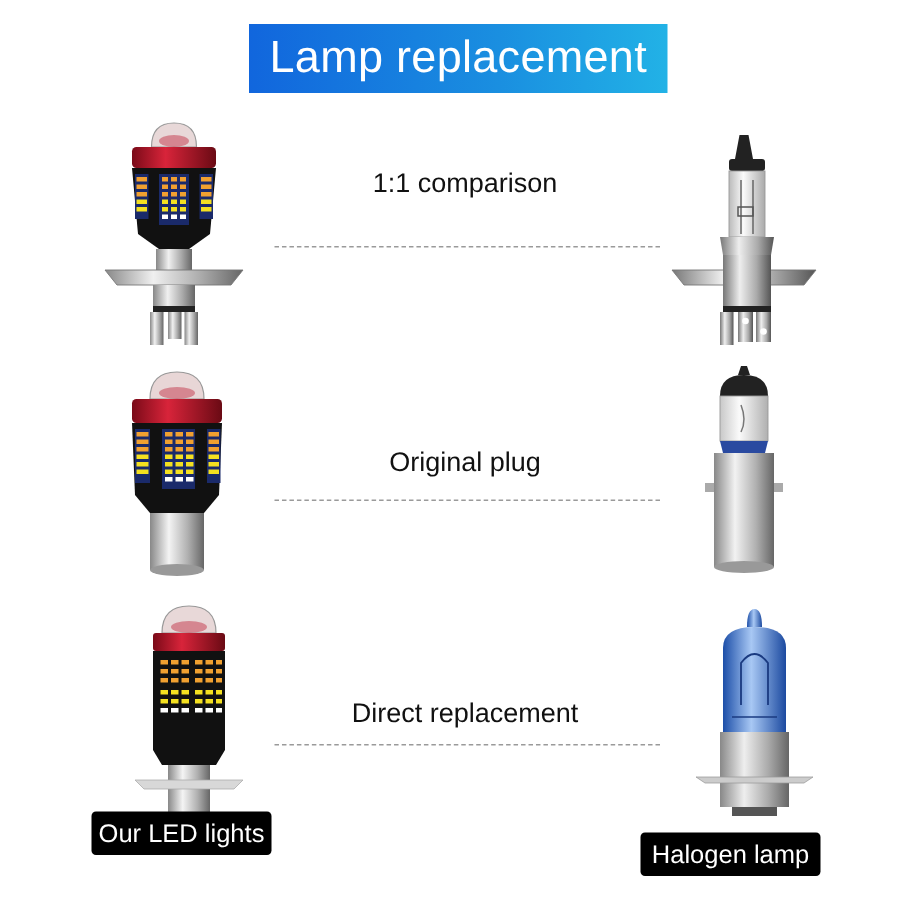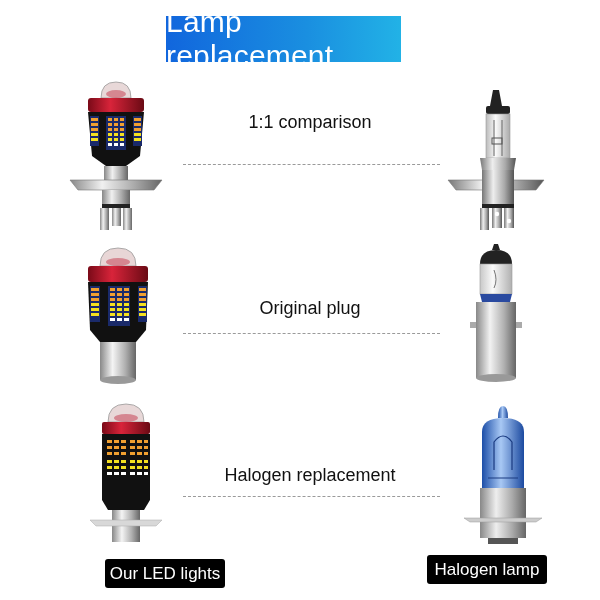--- a/index.html
+++ b/index.html
@@ -1,37 +1,37 @@
 <!DOCTYPE html>
 <html><head>
 <meta charset="utf-8">
 <style>
   html,body{margin:0;padding:0;background:#fff;}
   body{width:600px;height:600px;position:relative;overflow:hidden;font-family:"Liberation Sans",sans-serif;}
-  .title-banner{position:absolute;left:166px;top:16px;width:235px;height:46px;background:linear-gradient(90deg,#1166dd 0%,#1a8fe0 60%,#22b2e6 100%);color:#fff;font-size:30px;font-weight:normal;display:flex;align-items:center;justify-content:center;letter-spacing:0.2px;}
+  .title-banner{position:absolute;left:166px;top:16px;width:279px;height:46px;background:linear-gradient(90deg,#1166dd 0%,#1a8fe0 60%,#22b2e6 100%);color:#fff;font-size:30px;font-weight:normal;display:flex;align-items:center;justify-content:center;letter-spacing:0.2px;}
   .row-label{position:absolute;left:180px;width:260px;text-align:center;font-size:18px;color:#111;}
   .row-line{position:absolute;left:183px;width:257px;height:0;border-top:1px dashed #9a9a9a;}
   .tag{position:absolute;background:#000;color:#fff;font-size:17px;font-weight:normal;display:flex;align-items:center;justify-content:center;border-radius:3px;}
   .bulb{position:absolute;}
   svg{display:block;}
 </style>
 </head>
 <body>
 
 <div class="title-banner">
   <span>Lamp replacement</span>
 </div>
 
 <div class="row-label" style="top:112px;">1:1 comparison</div>
 <div class="row-line" style="top:164px;"></div>
 
 <div class="row-label" style="top:298px;text-align:center;">Original plug</div>
 <div class="row-line" style="top:333px;"></div>
 
-<div class="row-label" style="top:465px;">Halogen replacement</div>
+<div class="row-label" style="top:465px;">Direct replacement</div>
 <div class="row-line" style="top:496px;"></div>
 
 <div class="bulb" style="left:66px;top:76px;">
 <svg width="100" height="160" viewBox="0 0 100 160">
   <defs>
     <linearGradient id="silv" x1="0" x2="1">
           <stop offset="0" stop-color="#888"></stop>
           <stop offset="0.35" stop-color="#f0f0f0"></stop>
           <stop offset="0.7" stop-color="#aaa"></stop>
           <stop offset="1" stop-color="#666"></stop>
@@ -306,18 +306,18 @@
   <path d="M40 18 Q40 6 45 6 Q50 6 50 18 Z" fill="url(#blue6)"></path>
   <path d="M24 32 Q24 18 45 18 Q66 18 66 32 L66 88 L24 88 Z" fill="url(#blue6)"></path>
   <path d="M36 70 L36 42 Q45 30 54 42 L54 70" stroke="#1a3a80" stroke-width="1.2" fill="none"></path>
   <line x1="30" y1="78" x2="60" y2="78" stroke="#1a3a80" stroke-width="1"></line>
   <rect x="22" y="88" width="46" height="50" fill="url(#silv6)"></rect>
   <path d="M6 118 L84 118 L78 122 L12 122 Z" fill="#ccc" stroke="#999" stroke-width="0.5"></path>
   <rect x="30" y="138" width="30" height="6" fill="#555"></rect>
 </svg>
 </div>
 
-<div class="tag" style="left:61px;top:559px;width:120px;height:29px;margin-left:44px;">
+<div class="tag" style="left:61px;top:541px;width:120px;height:29px;">
   <span>Our LED lights</span>
 </div>
 <div class="tag" style="left:427px;top:555px;width:120px;height:29px;">
   <span>Halogen lamp</span>
 </div>
 
 </body></html>

